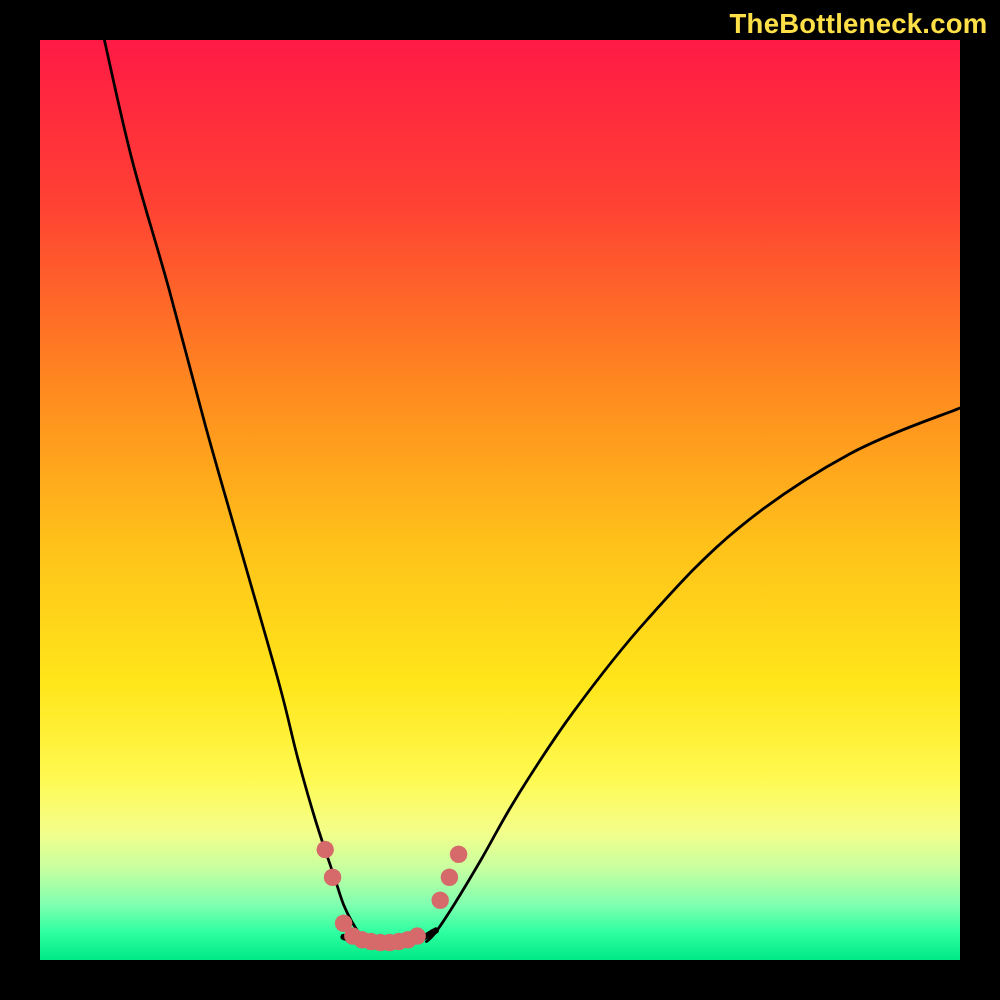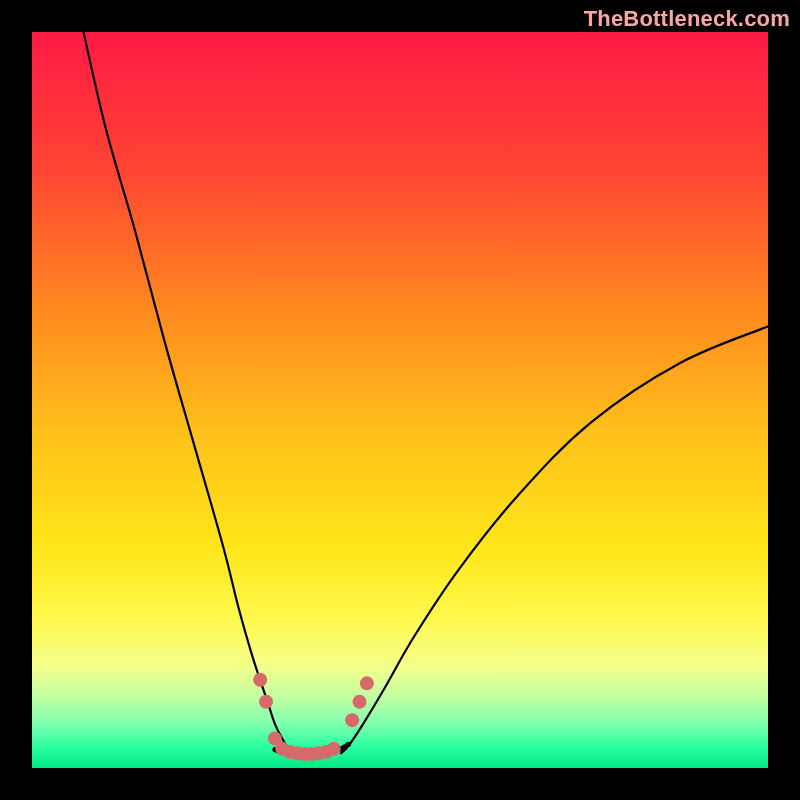--- a/index.html
+++ b/index.html
@@ -26,21 +26,21 @@
     height: 736px;
     overflow: hidden;
   }
   .watermark {
     position: absolute;
     top: 6px;
     right: 10px;
     font-family: Arial, Helvetica, sans-serif;
     font-size: 22px;
     font-weight: 600;
-    color: #fca5a5;
+    color: #fde047;
     letter-spacing: 0.2px;
     z-index: 5;
   }
   svg {
     display: block;
   }
 </style>
 </head>
 <body>
 

